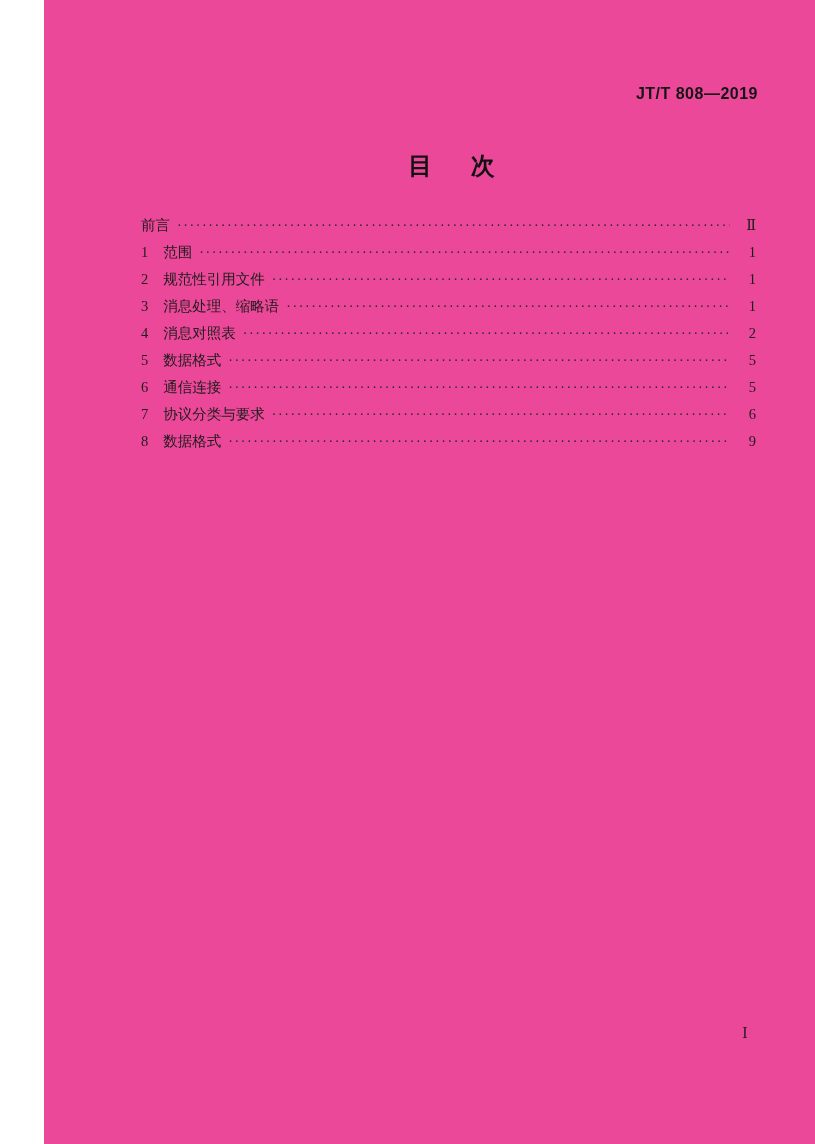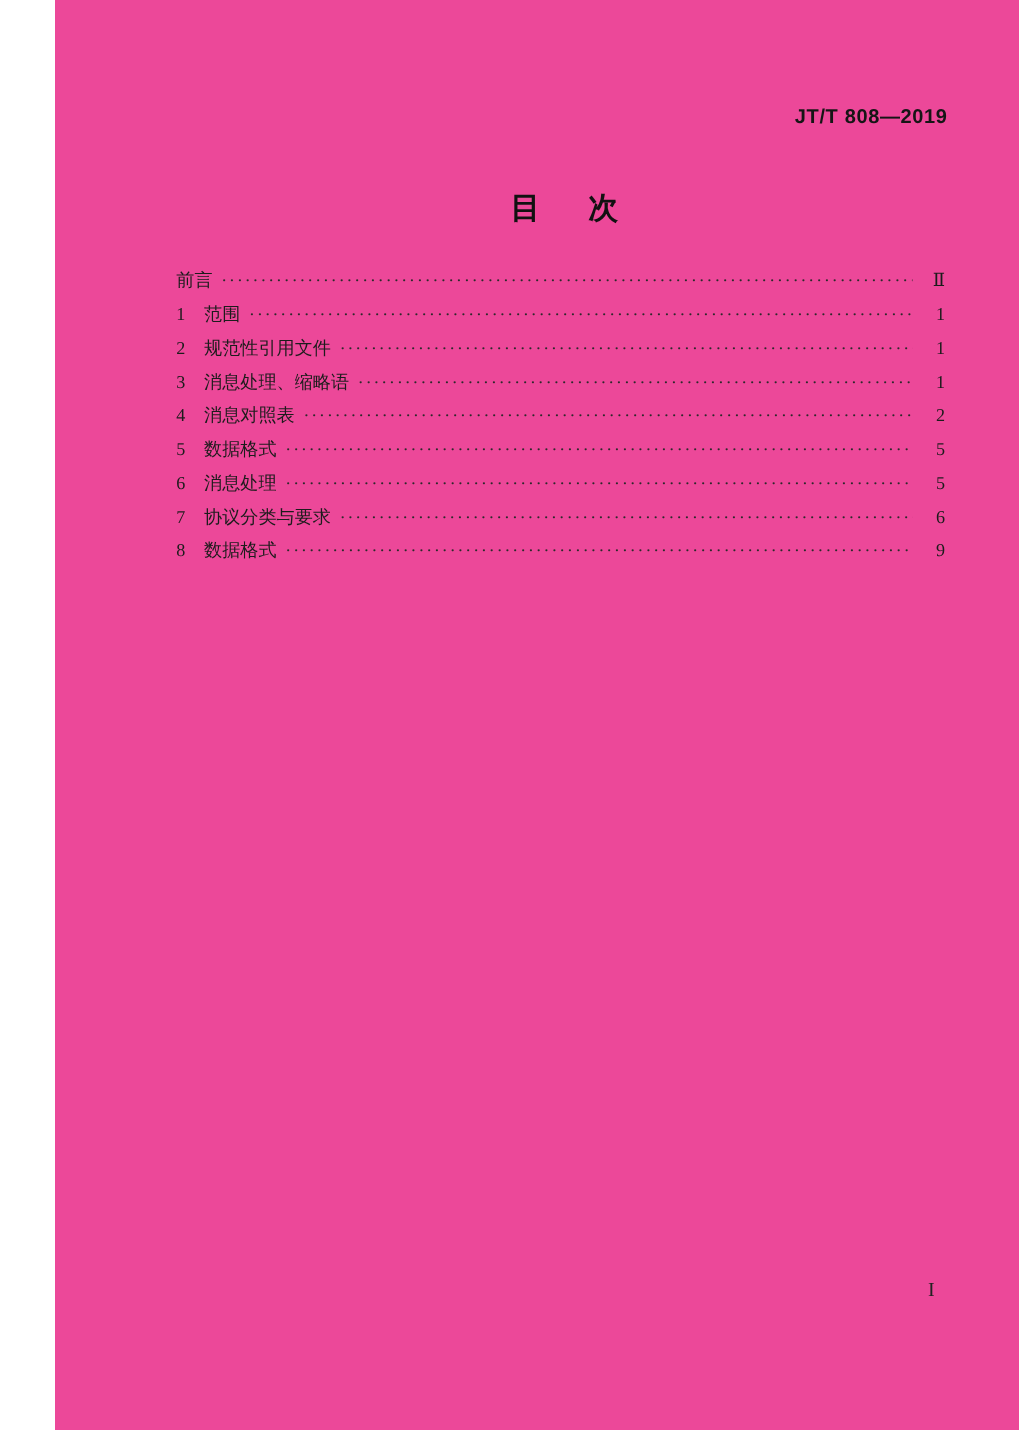--- a/index.html
+++ b/index.html
@@ -137,21 +137,21 @@
 
     <div class="toc-row">
       <span class="toc-prefix">5</span>
       <span class="toc-label">数据格式</span>
       <span class="toc-leader"></span>
       <span class="toc-page">5</span>
     </div>
 
     <div class="toc-row">
       <span class="toc-prefix">6</span>
-      <span class="toc-label">消息处理</span>
+      <span class="toc-label">通信连接</span>
       <span class="toc-leader"></span>
       <span class="toc-page">5</span>
     </div>
 
     <div class="toc-row">
       <span class="toc-prefix">7</span>
       <span class="toc-label">协议分类与要求</span>
       <span class="toc-leader"></span>
       <span class="toc-page">6</span>
     </div>

